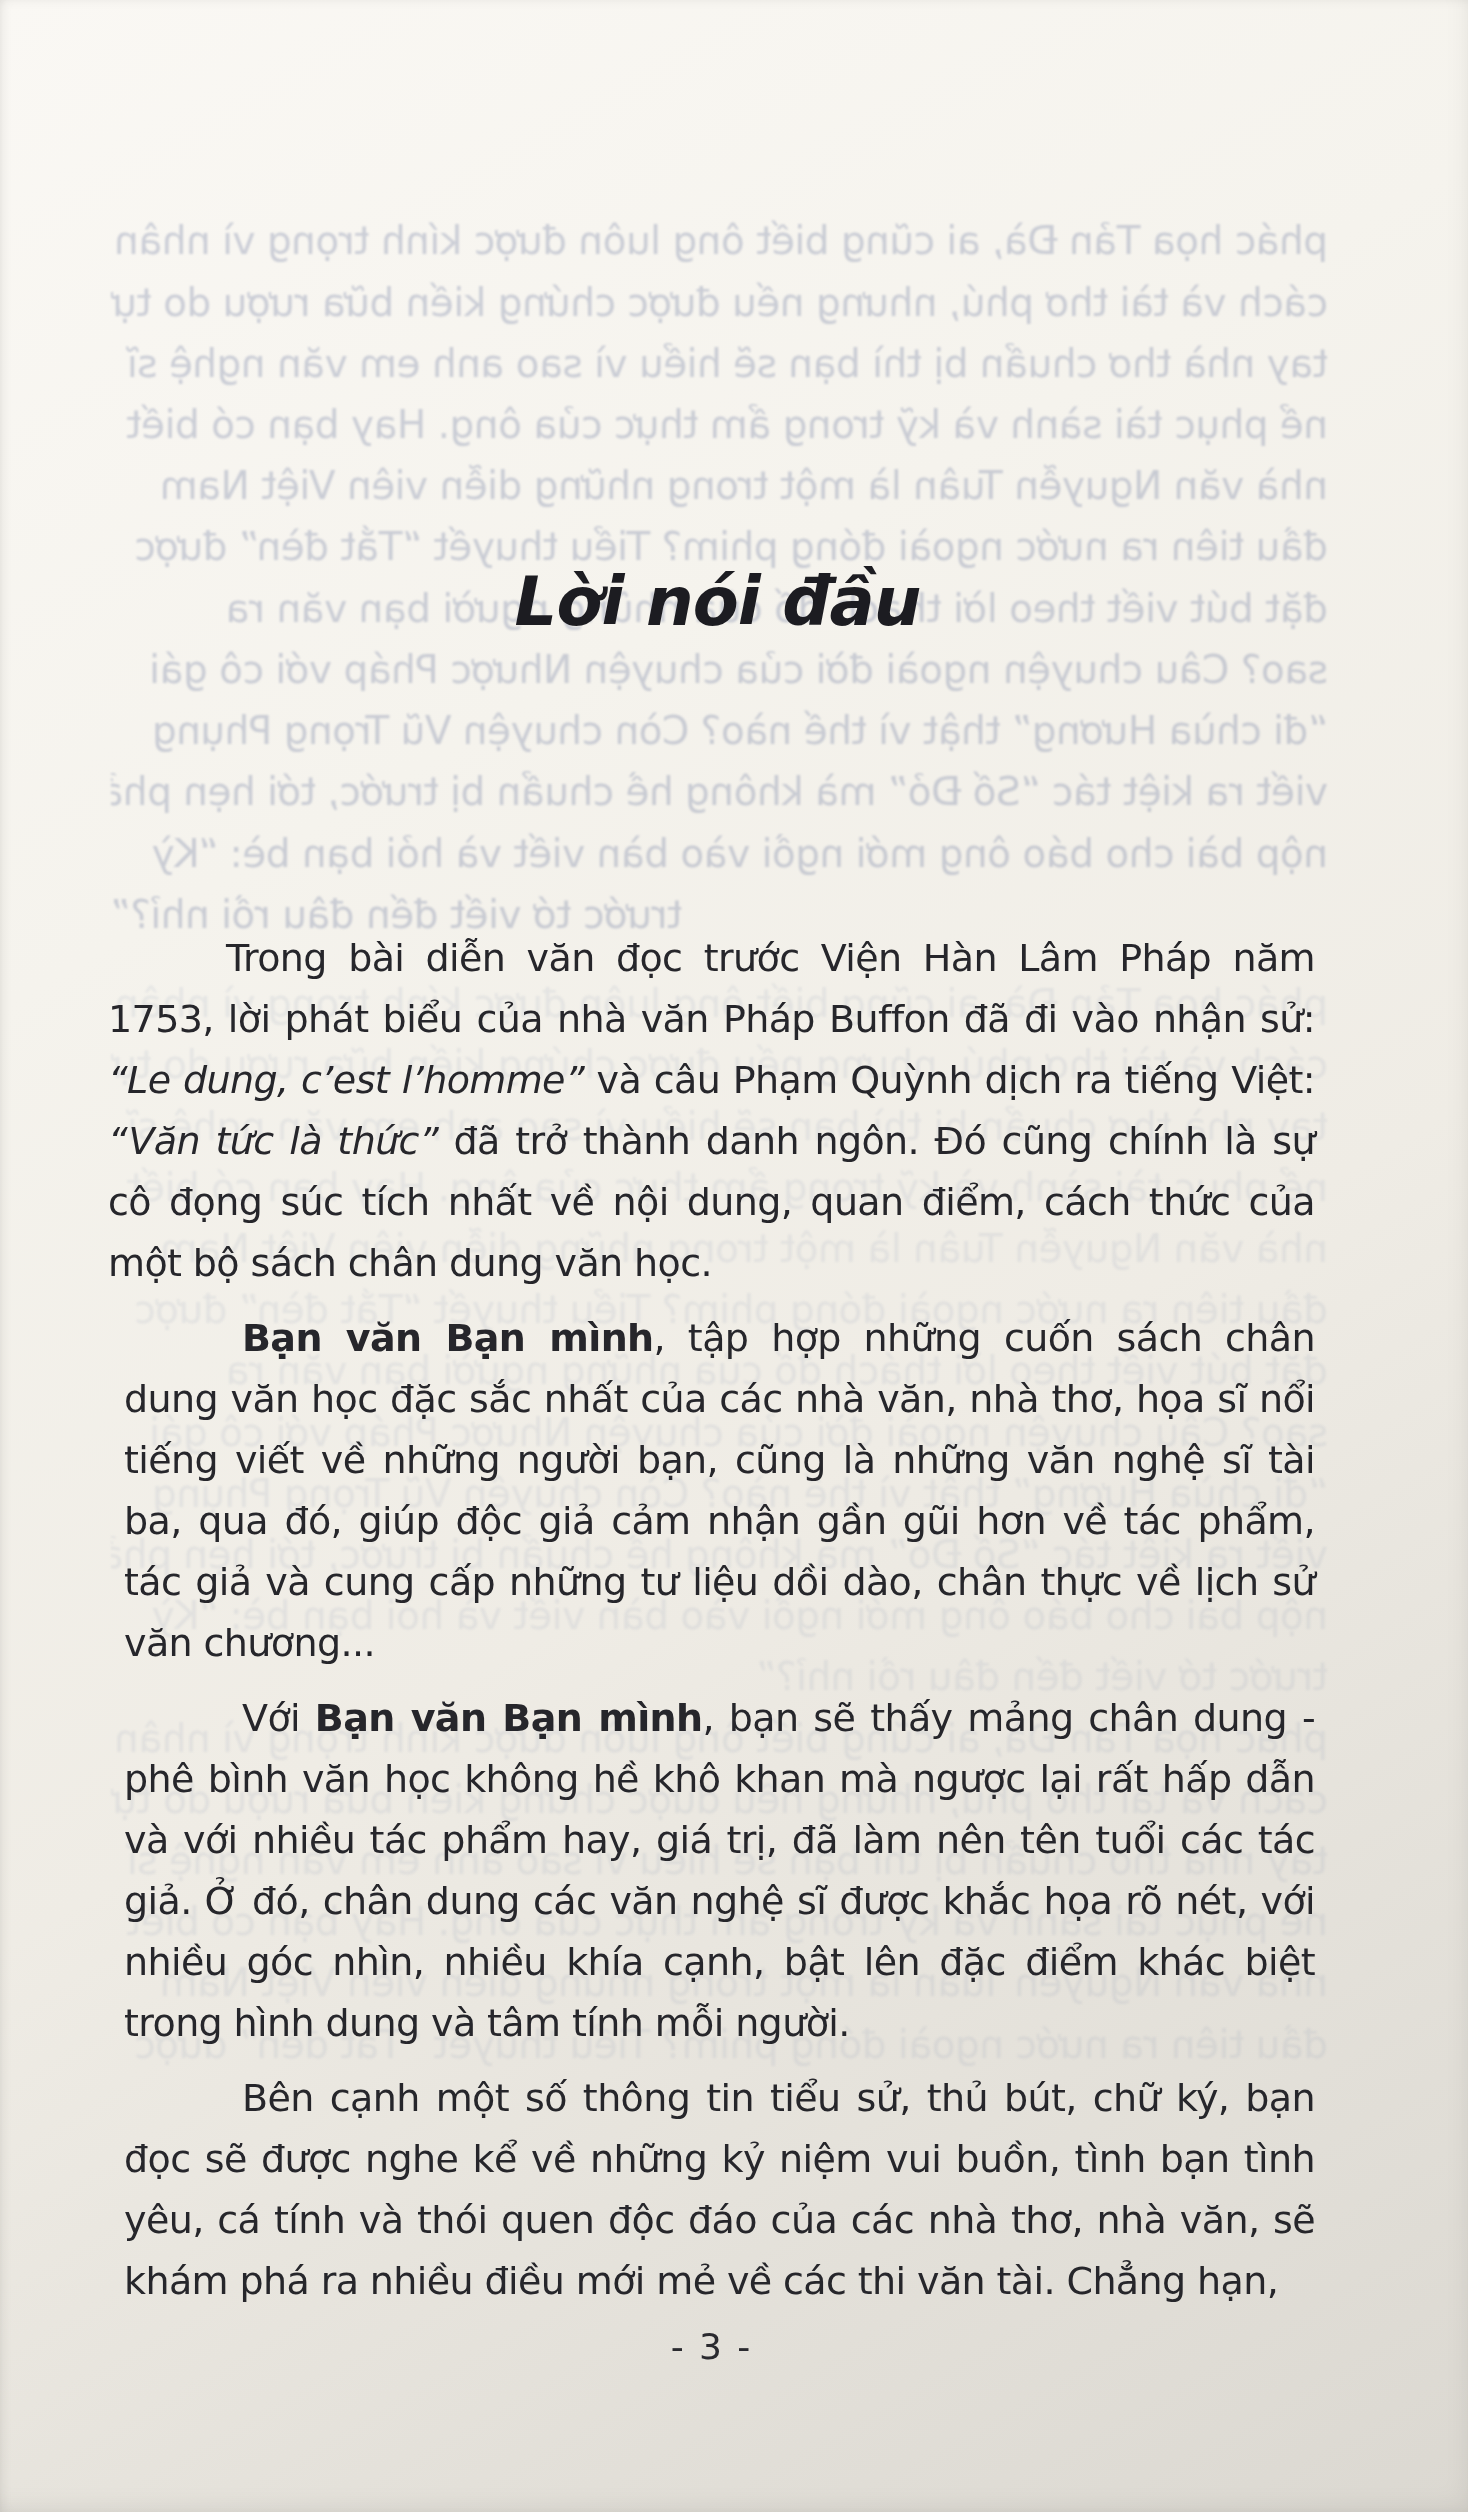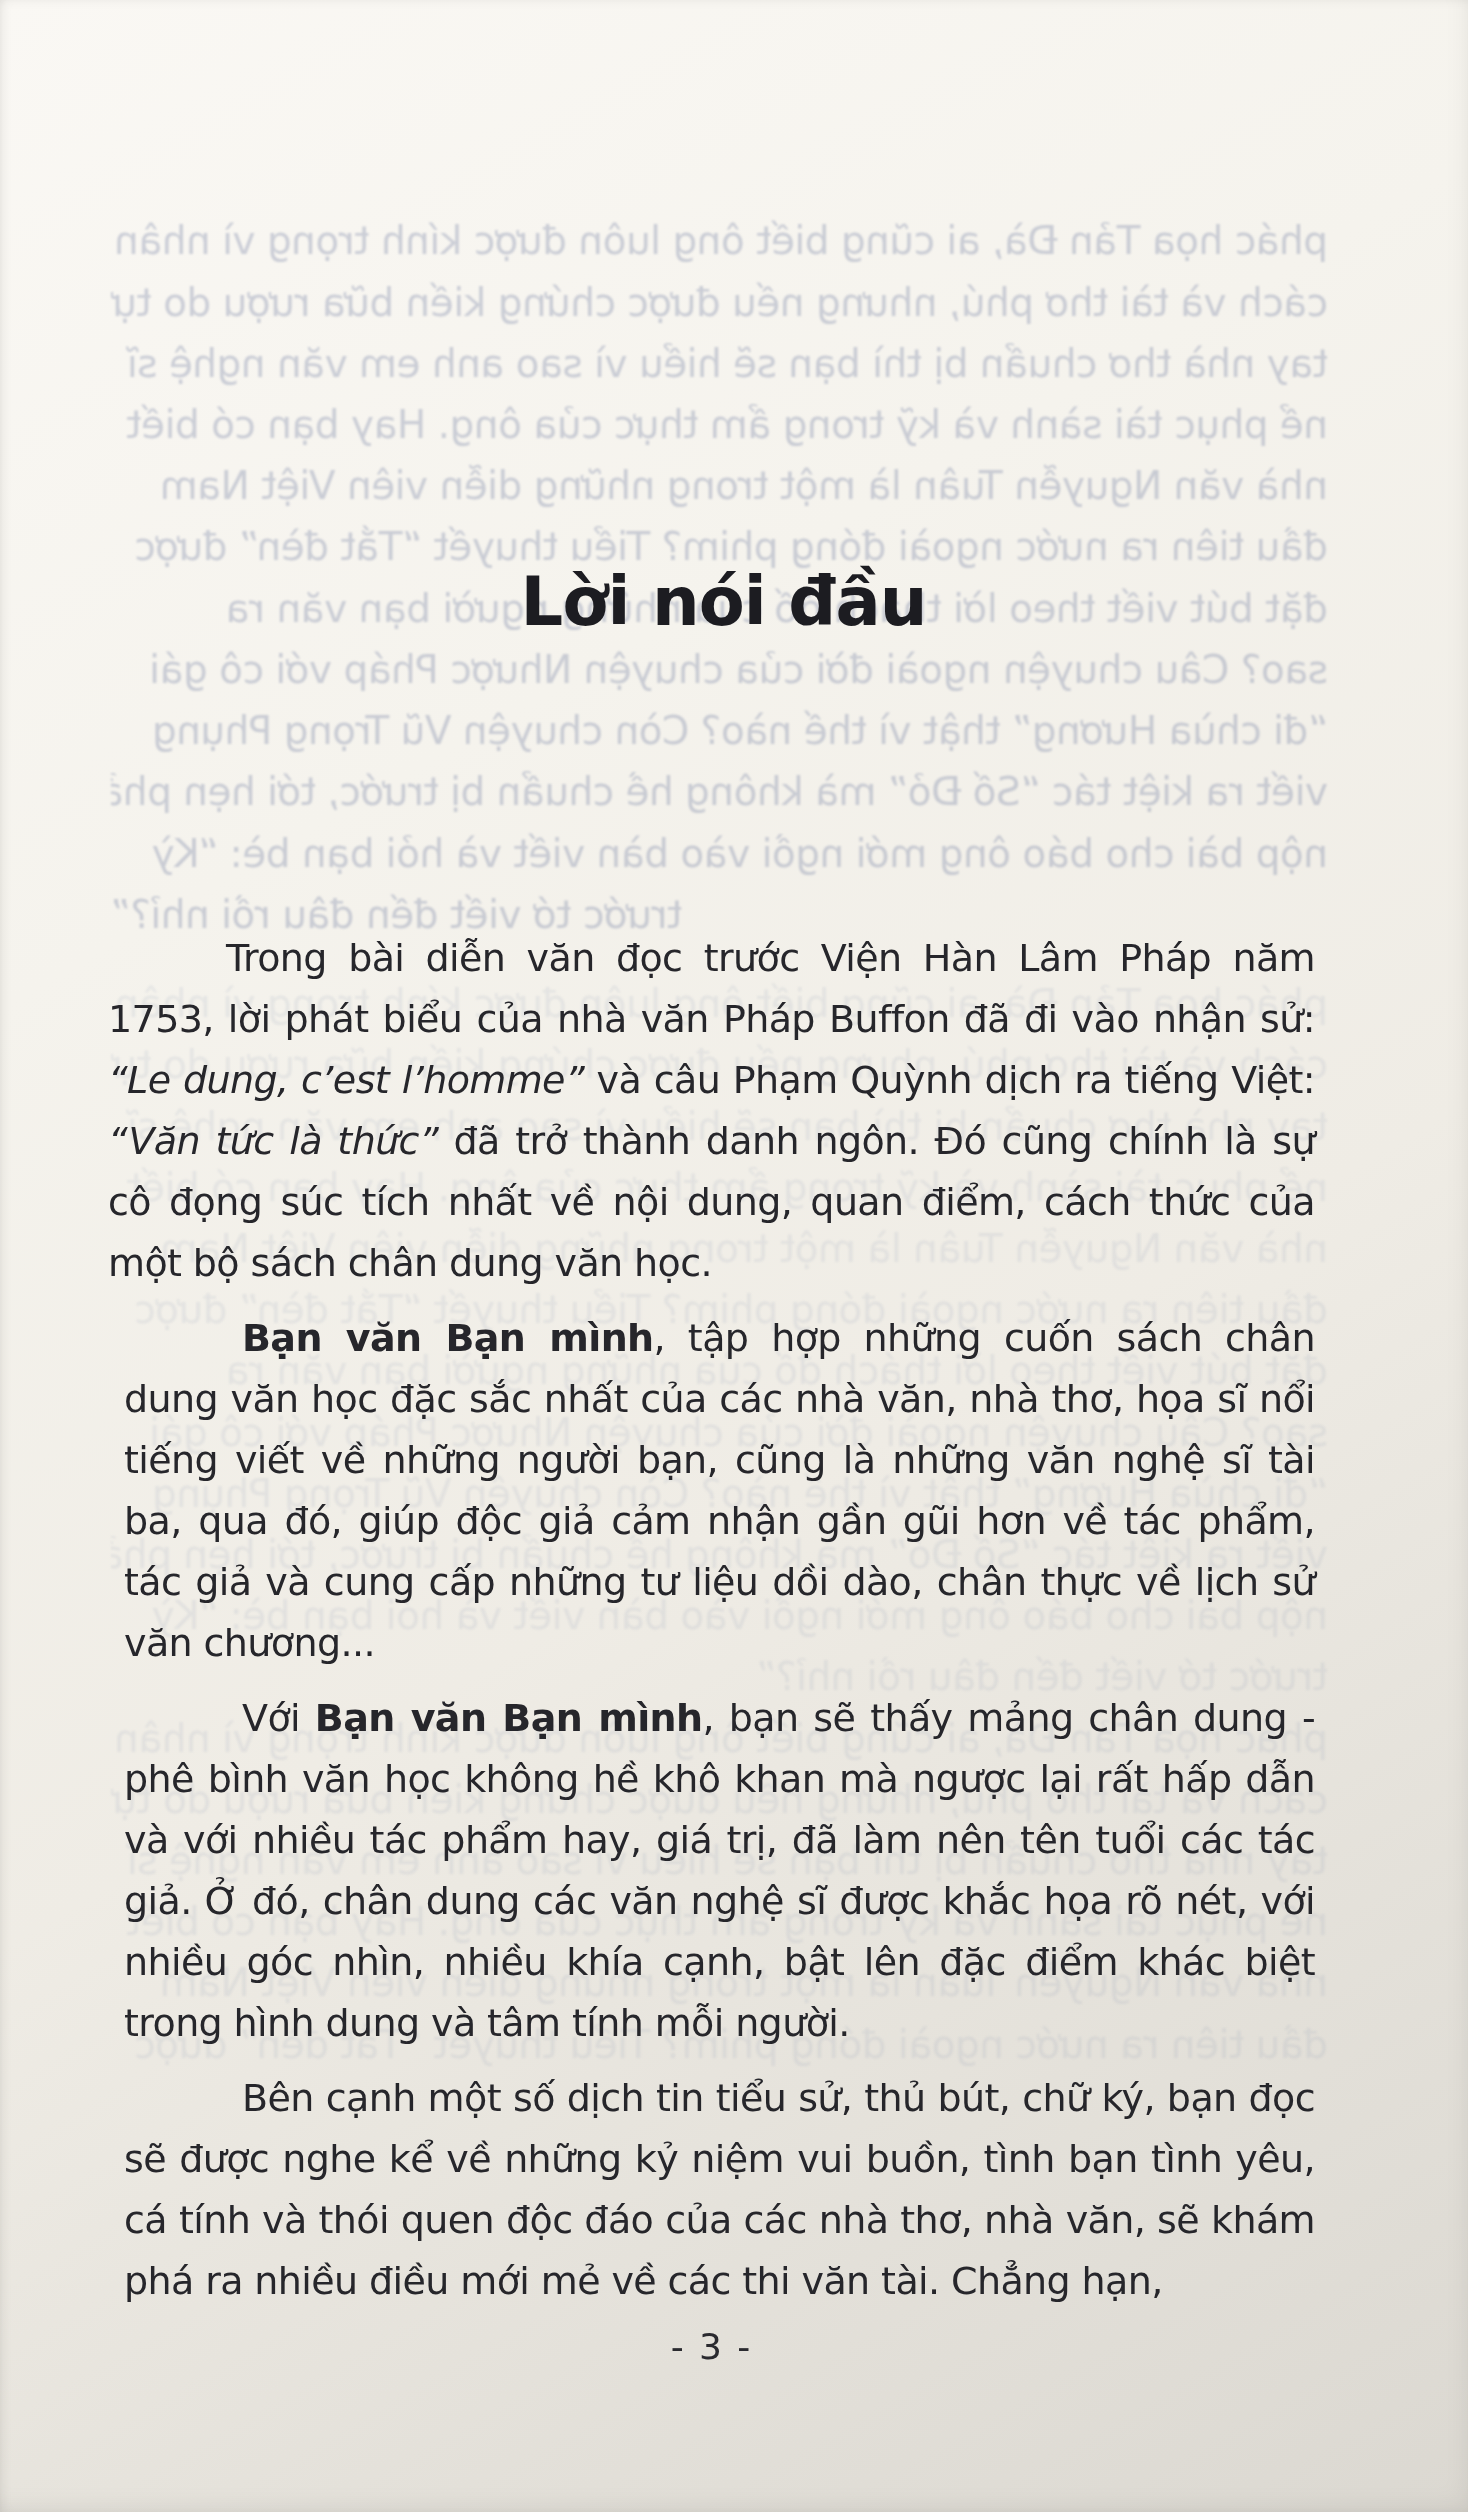--- a/index.html
+++ b/index.html
@@ -18,22 +18,22 @@
   .bleed { position:absolute; inset:0; transform:scaleX(-1); z-index:1; filter:blur(1.3px); }
   .bleed-line {
     position:absolute; left:141px; width:1217px;
     font-size:39px; letter-spacing:-0.5px; white-space:nowrap; overflow:hidden;
     color:rgba(112,124,160,0.33);
   }
   .bleed-line.xfaint { color:rgba(112,124,160,0.11); }
   .bleed-line.align-right { text-align:right; }
   .content { position:absolute; left:108px; top:0; width:1207px; z-index:2; color:#26262b; }
   .title {
-    position:absolute; top:563px; left:12px; width:100%; text-align:center;
-    font-size:67px; font-weight:bold; letter-spacing:-0.9px; color:#1c1c21;
+    position:absolute; top:563px; left:6px; width:100%; text-align:center;
+    font-size:67px; font-weight:bold; letter-spacing:-0.9px; color:#1c1c21;font-style:italic;
   }
   .body-text {
     position:absolute; top:928px; left:0; width:100%;
     font-size:38px; line-height:61px; text-align:justify;
     letter-spacing:-0.6px; color:#26262b;
   }
   .body-text p { margin:0; text-indent:118px; }
   .body-text p + p { margin-top:14px;margin-left:16px; }
   .body-text b { font-weight:bold; }
   .body-text i { font-style:italic; }
@@ -79,19 +79,19 @@
       <div class="bleed-line xfaint" style="top: 1960px;">nhà văn Nguyễn Tuân là một trong những diễn viên Việt Nam</div>
       <div class="bleed-line xfaint" style="top: 2022px;">đầu tiên ra nước ngoài đóng phim? Tiểu thuyết “Tắt đèn” được</div>
     </div>
 
   <div class="content">
     <div class="title">Lời nói đầu</div>
     <div class="body-text" id="body-text">
         <p><span>Trong bài diễn văn đọc trước Viện Hàn Lâm Pháp năm 1753, lời phát biểu của nhà văn Pháp Buffon đã đi vào nhận sử: </span><i>“Le dung, c’est l’homme”</i><span> và câu Phạm Quỳnh dịch ra tiếng Việt: </span><i>“Văn tức là thức”</i><span> đã trở thành danh ngôn. Đó cũng chính là sự cô đọng súc tích nhất về nội dung, quan điểm, cách thức của một bộ sách chân dung văn học.</span></p>
         <p><b>Bạn văn Bạn mình</b><span>, tập hợp những cuốn sách chân dung văn học đặc sắc nhất của các nhà văn, nhà thơ, họa sĩ nổi tiếng viết về những người bạn, cũng là những văn nghệ sĩ tài ba, qua đó, giúp độc giả cảm nhận gần gũi hơn về tác phẩm, tác giả và cung cấp những tư liệu dồi dào, chân thực về lịch sử văn chương...</span></p>
         <p><span>Với </span><b>Bạn văn Bạn mình</b><span>, bạn sẽ thấy mảng chân dung - phê bình văn học không hề khô khan mà ngược lại rất hấp dẫn và với nhiều tác phẩm hay, giá trị, đã làm nên tên tuổi các tác giả. Ở đó, chân dung các văn nghệ sĩ được khắc họa rõ nét, với nhiều góc nhìn, nhiều khía cạnh, bật lên đặc điểm khác biệt trong hình dung và tâm tính mỗi người.</span></p>
-        <p><span>Bên cạnh một số dịch tin tiểu sử, thủ bút, chữ ký, bạn đọc sẽ được nghe kể về những kỷ niệm vui buồn, tình bạn tình yêu, cá tính và thói quen độc đáo của các nhà thơ, nhà văn, sẽ khám phá ra nhiều điều mới mẻ về các thi văn tài. Chẳng hạn,</span></p>
+        <p><span>Bên cạnh một số thông tin tiểu sử, thủ bút, chữ ký, bạn đọc sẽ được nghe kể về những kỷ niệm vui buồn, tình bạn tình yêu, cá tính và thói quen độc đáo của các nhà thơ, nhà văn, sẽ khám phá ra nhiều điều mới mẻ về các thi văn tài. Chẳng hạn,</span></p>
       </div>
     <div class="page-number">- 3 -</div>
   </div>
 
 </div>
 
 
 </body></html>

